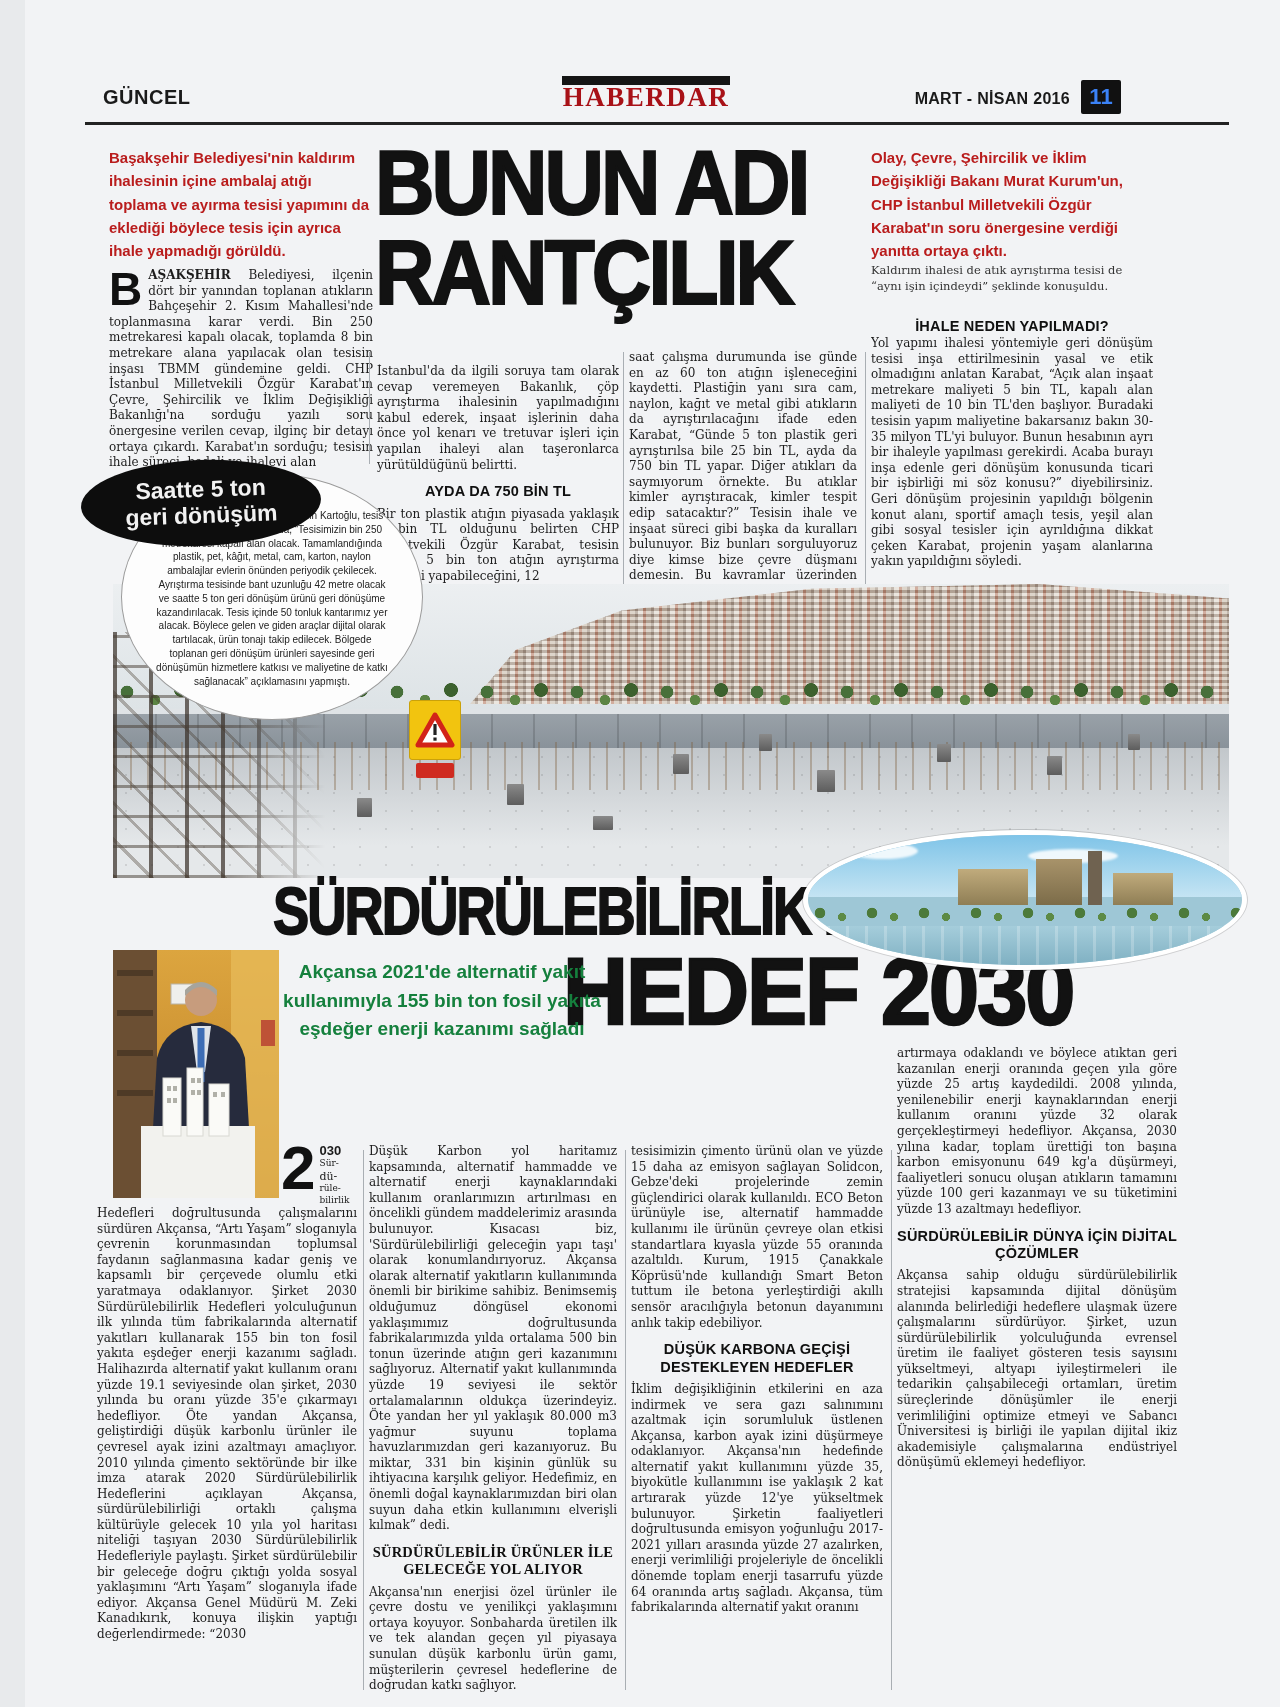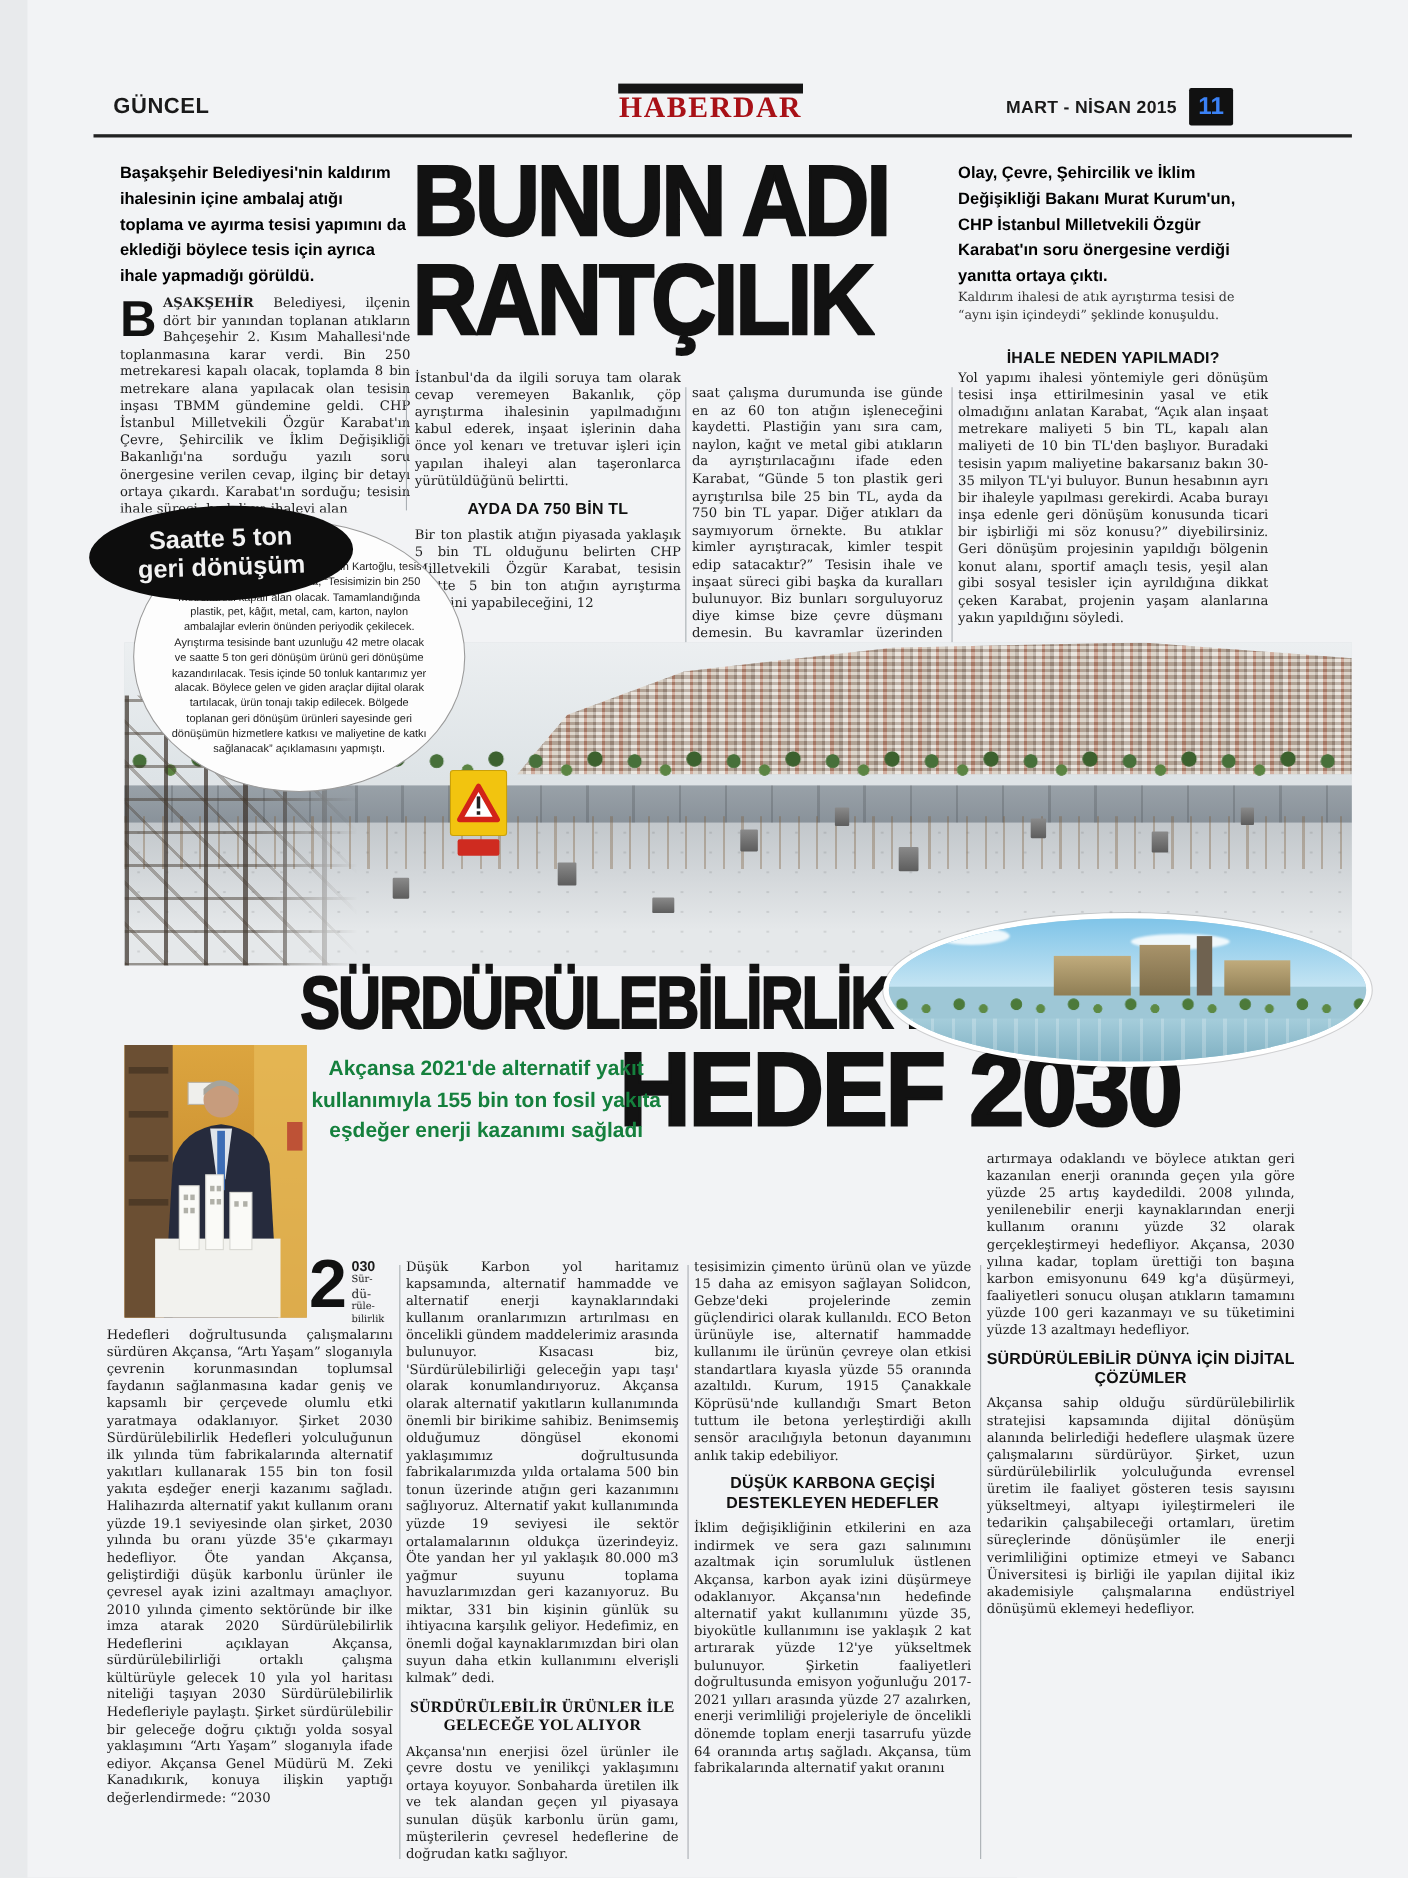--- a/index.html
+++ b/index.html
@@ -2,21 +2,21 @@
 <html><head>
 <meta charset="utf-8">
 <style>
   html,body{margin:0;padding:0;background:#e8eaec;}
   .page{position:relative;width:1280px;height:1707px;background:#f2f3f5;overflow:hidden;
         font-family:"Liberation Sans",sans-serif;color:#1a1a1a;margin-left:25px;}
   .abs{position:absolute;}
   .serif{font-family:"DejaVu Serif","Liberation Serif",serif;}
   .bodytxt{font-family:"DejaVu Serif","Liberation Serif",serif;font-size:12px;line-height:1.3;
            color:#1c1c1c;text-align:justify;overflow:hidden;}
-  .kicker{font-weight:bold;font-size:15px;line-height:1.55;color:#000000;}
+  .kicker{font-weight:bold;font-size:15px;line-height:1.55;color:#b91c1c;}
   .headline{font-weight:bold;color:#121212;-webkit-text-stroke:2px #121212;white-space:nowrap;}
   .subhead{font-weight:bold;font-size:14.5px;line-height:1.2;text-align:center;color:#101010;
            letter-spacing:.2px;margin:10px 0 6px 0;}
   .dropcap{float:left;font-weight:bold;font-family:"Liberation Sans",sans-serif;
            font-size:46px;line-height:.85;padding:2px 6px 0 0;color:#111;}
   .vrule{position:absolute;width:1px;background:#a9aeb3;}
   .boldlead{font-weight:bold;}
   
   .photo1{position:absolute;overflow:hidden;background:#dfe3e6;}
   .p1-sky{position:absolute;left:0;top:0;right:0;height:125px;background:linear-gradient(#eceff1,#dde3e6);}
@@ -80,21 +80,21 @@
 
 <div class="page">
 
   <div class="abs" style="left:78px;top:86px;font-weight:bold;font-size:20px;letter-spacing:.5px;">GÜNCEL</div>
 
   <div class="abs" style="left:533px;top:76px;width:176px;text-align:center;">
     <div style="width:168px;height:9px;background:#151515;margin:0 auto;"></div>
     <div style="font-family:'Liberation Serif',serif;font-weight:bold;font-size:27px;color:#a81117;letter-spacing:1.5px;margin-top:-3px;">HABERDAR</div>
   </div>
 
-  <div class="abs" style="left:880px;top:90px;width:165px;text-align:right;font-weight:bold;font-size:16px;letter-spacing:.3px;">MART - NİSAN 2015</div>
+  <div class="abs" style="left:880px;top:90px;width:165px;text-align:right;font-weight:bold;font-size:16px;letter-spacing:.3px;">MART - NİSAN 2016</div>
   <div class="abs" style="left:1056px;top:80px;width:40px;height:34px;background:#111;color:#3b82f6;font-weight:bold;font-size:22px;line-height:34px;text-align:center;border-radius:2px;">11</div>
 
   <div class="abs" style="left:60px;top:122px;width:1144px;height:3px;background:#222;"></div>
 
   <div class="abs kicker" style="left:84px;top:146px;width:264px;">Başakşehir Belediyesi'nin kaldırım ihalesinin içine ambalaj atığı toplama ve ayırma tesisi yapımını da eklediği böylece tesis için ayrıca ihale yapmadığı görüldü.</div>
 
   <div class="abs kicker" style="left:846px;top:146px;width:282px;">Olay, Çevre, Şehircilik ve İklim Değişikliği Bakanı Murat Kurum'un, CHP İstanbul Milletvekili Özgür Karabat'ın soru önergesine verdiği yanıtta ortaya çıktı.</div>
 
   <div class="abs" style="left:350px;top:138px;width:492px;">
     <div class="headline" style="font-size:84px;line-height:.98;letter-spacing:-3px;transform:scale(.98,1.08);transform-origin:left top;">BUNUN ADI</div>
@@ -103,21 +103,21 @@
 
   <div class="abs serif" style="left:846px;top:262px;width:282px;font-size:11.5px;line-height:1.4;color:#333;">Kaldırım ihalesi de atık ayrıştırma tesisi de “aynı işin içindeydi” şeklinde konuşuldu.</div>
 
   <div class="abs subhead" style="left:846px;top:308px;width:282px;">İHALE NEDEN YAPILMADI?</div>
   <div class="abs bodytxt" style="left:846px;top:336px;width:282px;height:252px;">Yol yapımı ihalesi yöntemiyle geri dönüşüm tesisi inşa ettirilmesinin yasal ve etik olmadığını anlatan Karabat, “Açık alan inşaat metrekare maliyeti 5 bin TL, kapalı alan maliyeti de 10 bin TL'den başlıyor. Buradaki tesisin yapım maliyetine bakarsanız bakın 30-35 milyon TL'yi buluyor. Bunun hesabının ayrı bir ihaleyle yapılması gerekirdi. Acaba burayı inşa edenle geri dönüşüm konusunda ticari bir işbirliği mi söz konusu?” diyebilirsiniz. Geri dönüşüm projesinin yapıldığı bölgenin konut alanı, sportif amaçlı tesis, yeşil alan gibi sosyal tesisler için ayrıldığına dikkat çeken Karabat, projenin yaşam alanlarına yakın yapıldığını söyledi.</div>
 
   <div class="abs bodytxt" style="left:84px;top:268px;width:264px;height:198px;">
     <span class="dropcap">B</span><span class="boldlead">AŞAKŞEHİR</span><span> Belediyesi, ilçenin dört bir yanından toplanan atıkların Bahçeşehir 2. Kısım Mahallesi'nde toplanmasına karar verdi. Bin 250 metrekaresi kapalı olacak, toplamda 8 bin metrekare alana yapılacak olan tesisin inşası TBMM gündemine geldi. CHP İstanbul Milletvekili Özgür Karabat'ın Çevre, Şehircilik ve İklim Değişikliği Bakanlığı'na sorduğu yazılı soru önergesine verilen cevap, ilginç bir detayı ortaya çıkardı. Karabat'ın sorduğu; tesisin ihale süreci, bedeli ve ihaleyi alan</span>
   </div>
 
-  <div class="abs bodytxt" style="left:352px;top:336px;width:242px;height:240px;">
+  <div class="abs bodytxt" style="left:352px;top:364px;width:242px;height:240px;">
     <div>İstanbul'da da ilgili soruya tam olarak cevap veremeyen Bakanlık, çöp ayrıştırma ihalesinin yapılmadığını kabul ederek, inşaat işlerinin daha önce yol kenarı ve tretuvar işleri için yapılan ihaleyi alan taşeronlarca yürütüldüğünü belirtti.</div>
     <div class="subhead" style="font-family:'Liberation Sans',sans-serif;">AYDA DA 750 BİN TL</div>
     <div>Bir ton plastik atığın piyasada yaklaşık 5 bin TL olduğunu belirten CHP Milletvekili Özgür Karabat, tesisin saatte 5 bin ton atığın ayrıştırma işlemini yapabileceğini, 12</div>
   </div>
 
   <div class="abs bodytxt" style="left:604px;top:350px;width:228px;height:240px;">saat çalışma durumunda ise günde en az 60 ton atığın işleneceğini kaydetti. Plastiğin yanı sıra cam, naylon, kağıt ve metal gibi atıkların da ayrıştırılacağını ifade eden Karabat, “Günde 5 ton plastik geri ayrıştırılsa bile 25 bin TL, ayda da 750 bin TL yapar. Diğer atıkları da saymıyorum örnekte. Bu atıklar kimler ayrıştıracak, kimler tespit edip satacaktır?” Tesisin ihale ve inşaat süreci gibi başka da kuralları bulunuyor. Biz bunları sorguluyoruz diye kimse bize çevre düşmanı demesin. Bu kavramlar üzerinden vurgun yapılmasına karşıyız.</div>
 
   <div class="vrule" style="left:344px;top:352px;height:112px;"></div>
   <div class="vrule" style="left:598px;top:352px;height:232px;"></div>
   <div class="vrule" style="left:840px;top:352px;height:232px;"></div>

